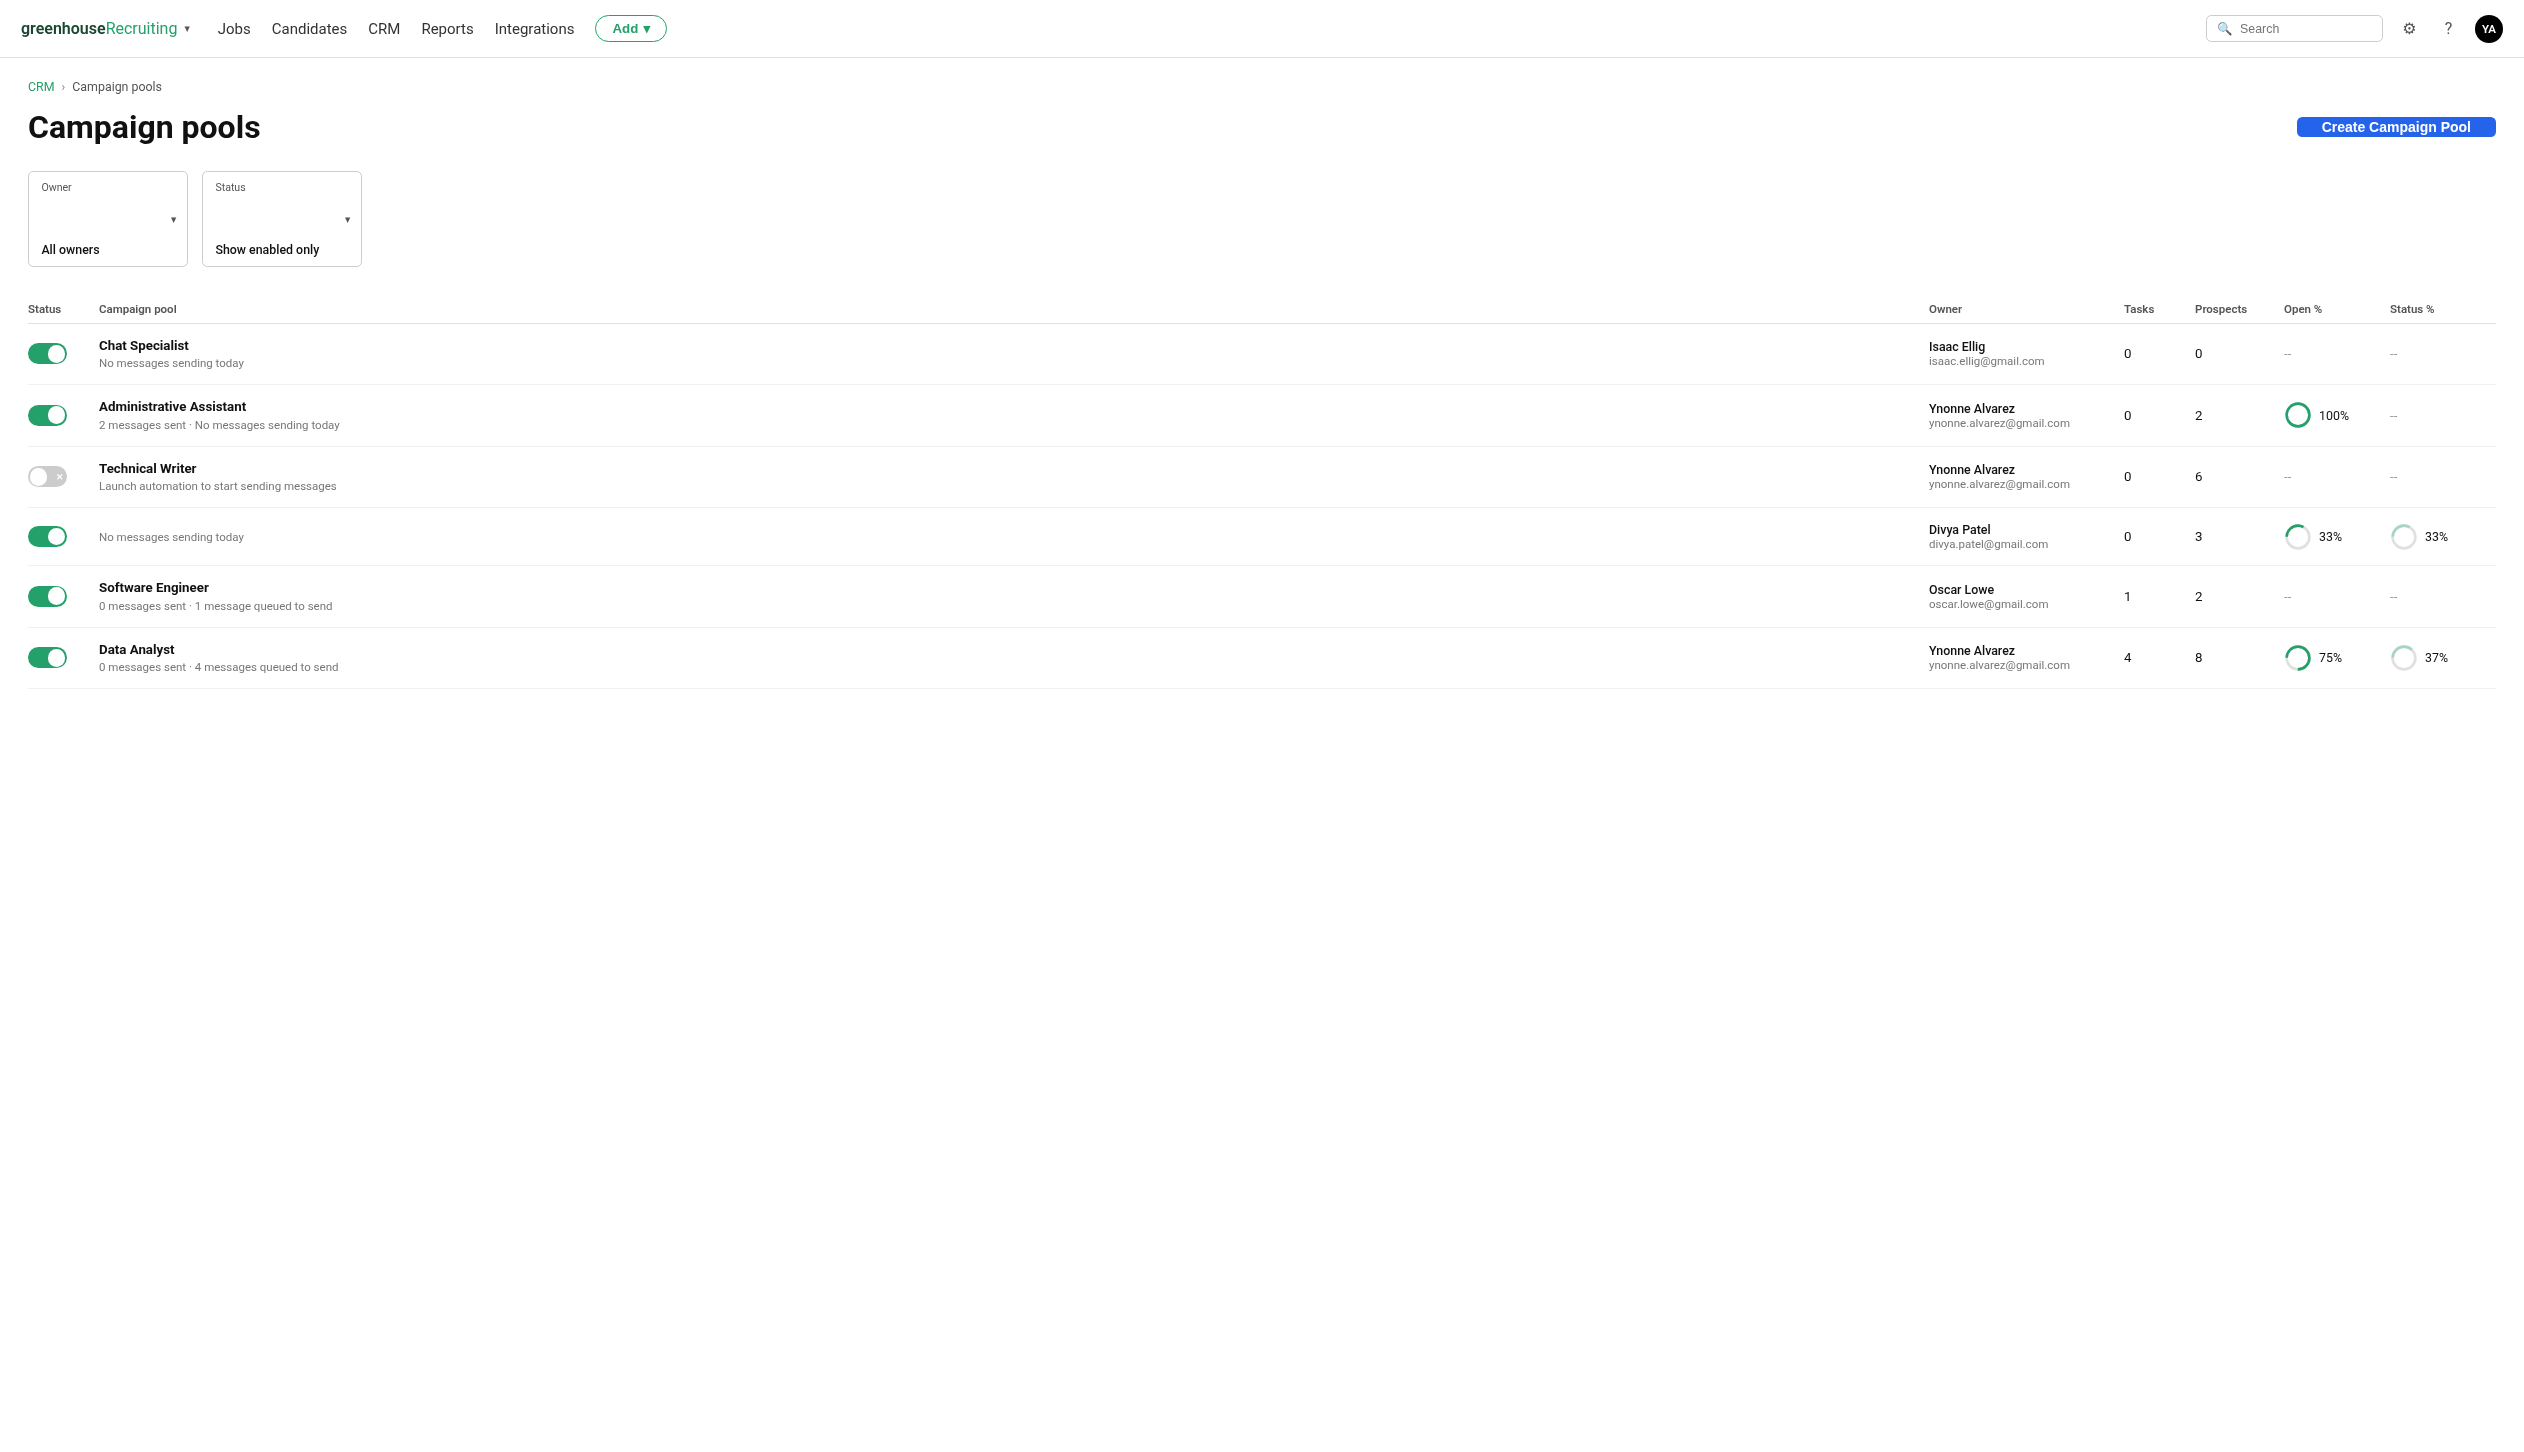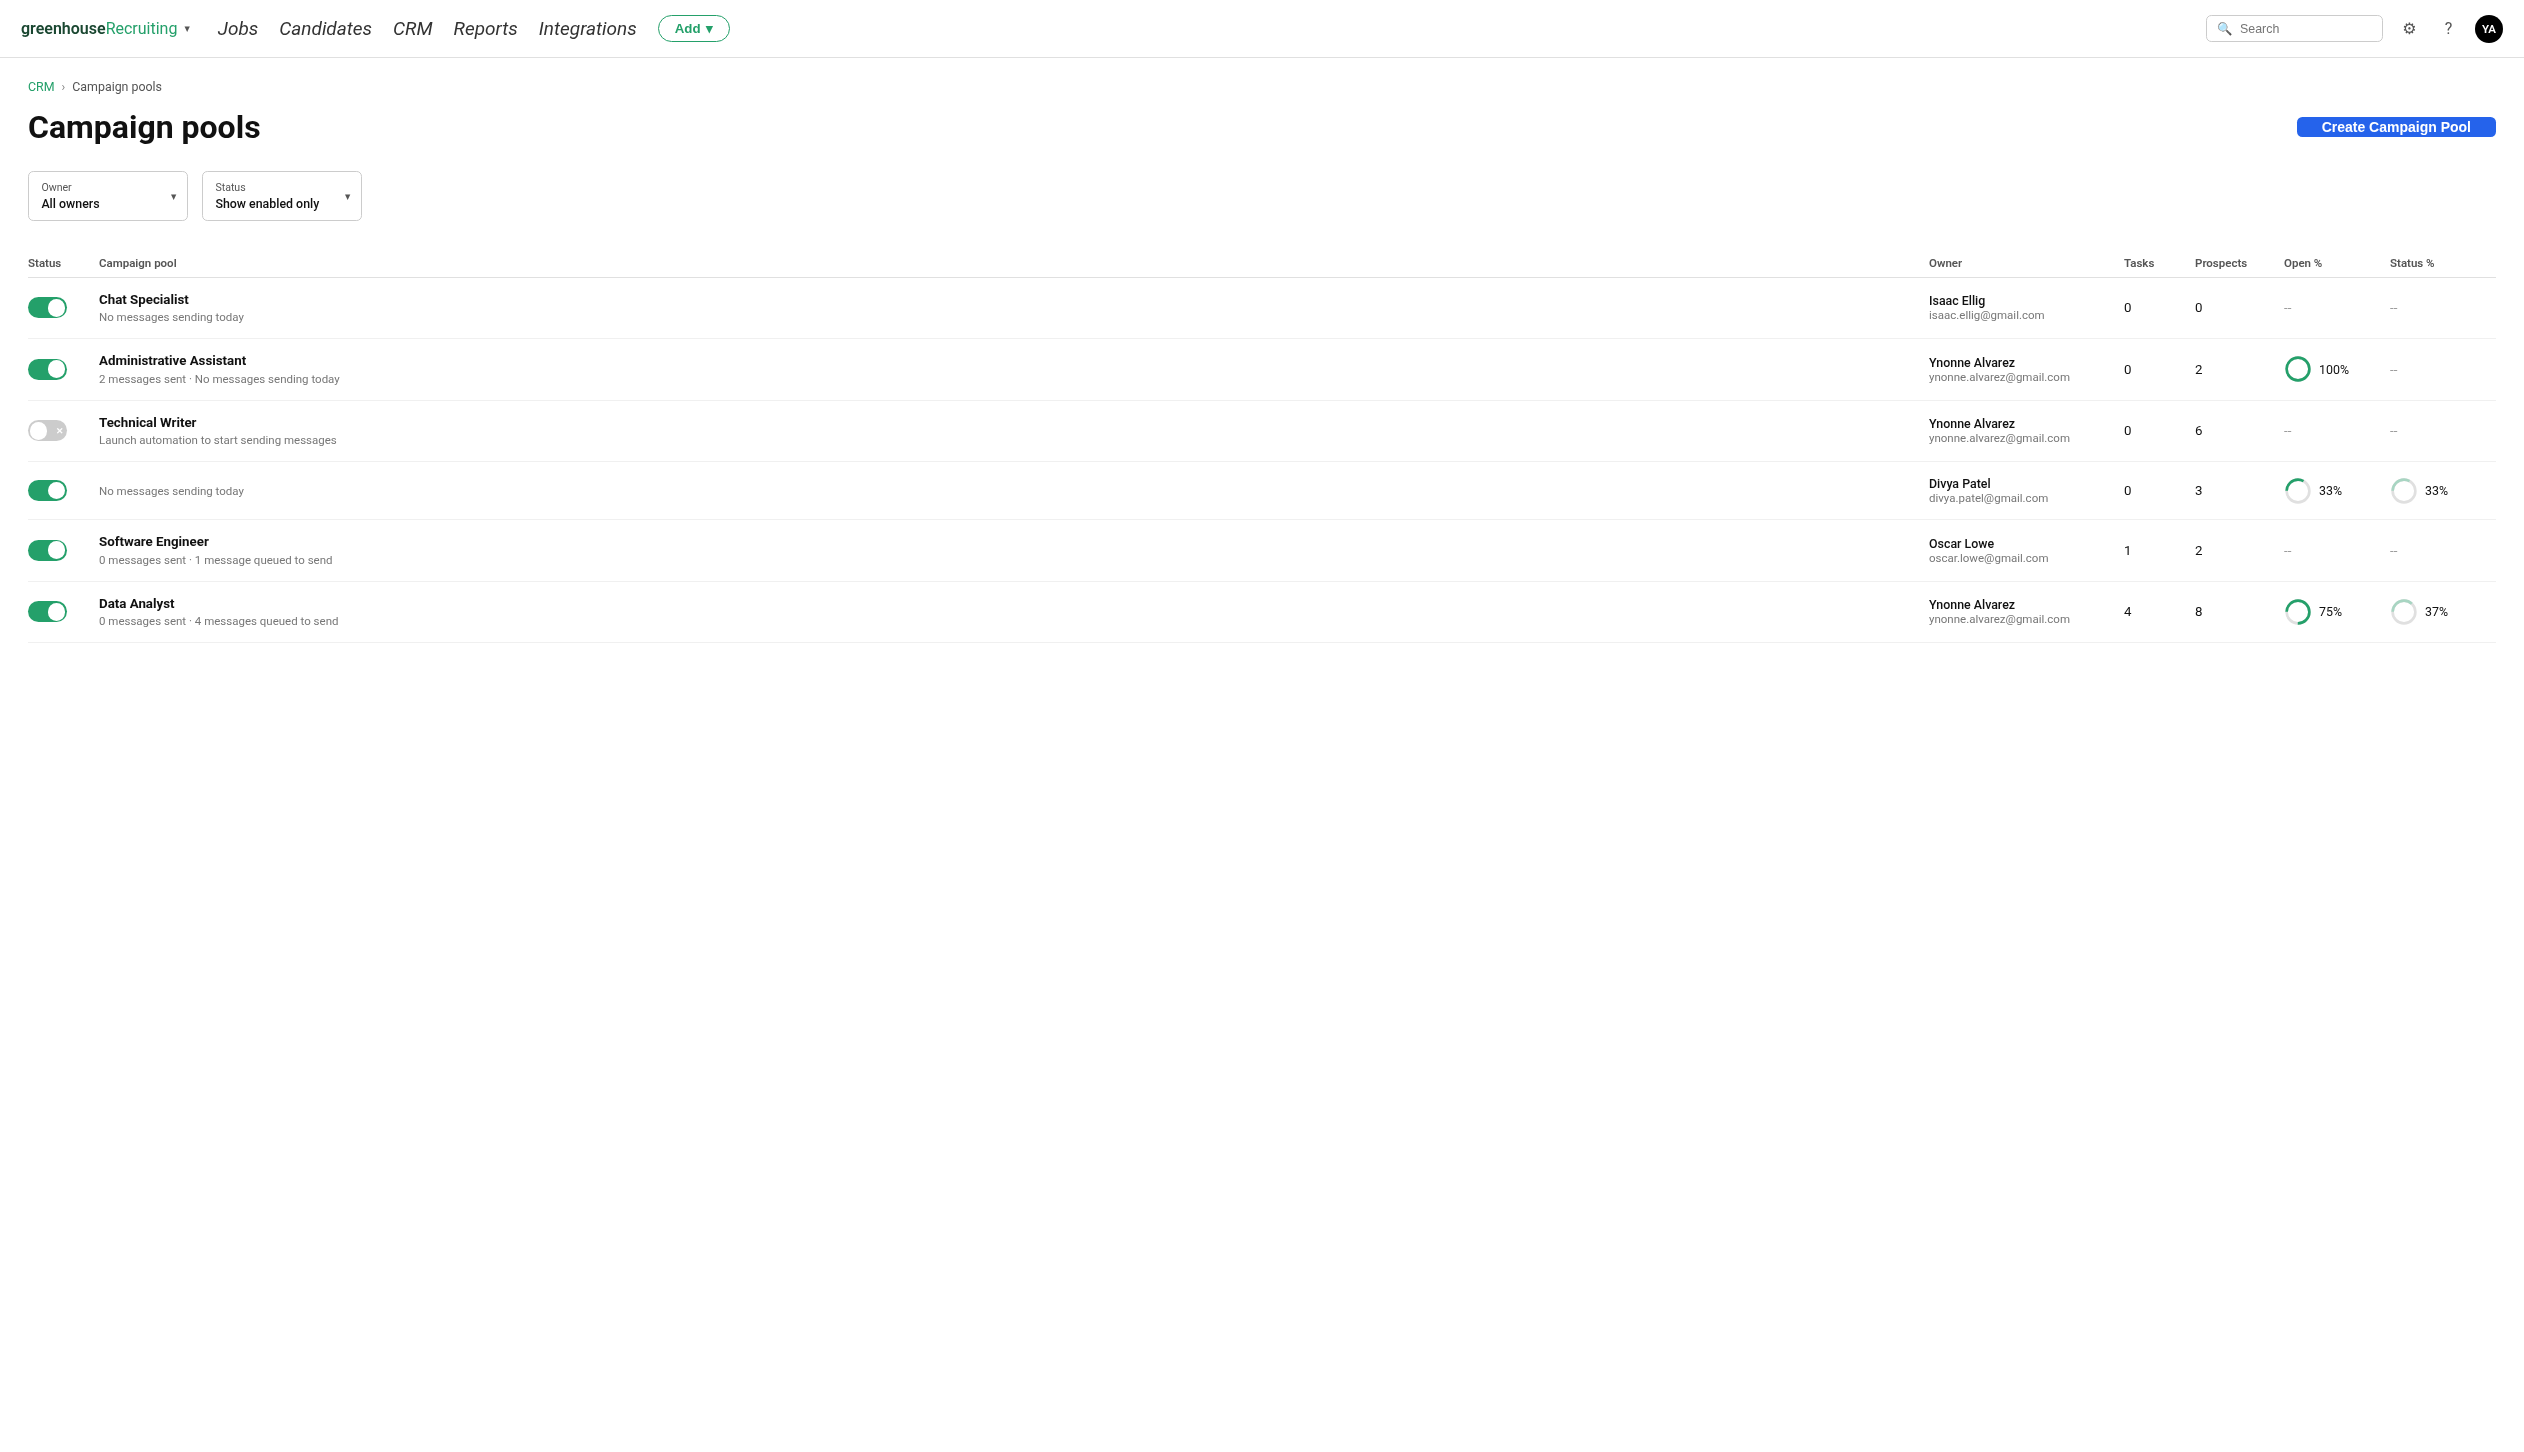--- a/index.html
+++ b/index.html
@@ -8,21 +8,21 @@
     
     .navbar {
       display: flex; align-items: center; padding: 0 21px; height: 58px;
       border-bottom: 0.9px solid #e0e0e0; background: #fff;
     }
     .nav-logo { display: flex; align-items: center; gap: 3.5px; margin-right: 28px; }
     .nav-logo-text { font-size: 16px; font-weight: 600; color: #1a4731; }
     .nav-logo-recruiting { color: #24a06a; font-weight: 400; }
     .nav-chevron { font-size: 10.6px; color: #555; margin-left: 3.5px; }
     .nav-links { display: flex; gap: 21px; align-items: center; flex: 1; }
-    .nav-link { color: #333; text-decoration: none; font-size: 19px; cursor: pointer; font-style: italic; }
+    .nav-link { color: #333; text-decoration: none; font-size: 15px; cursor: pointer; }
     .btn-add {
       display: flex; align-items: flex-end; gap: 5.3px;
       border: 1.8px solid #24a06a; color: #24a06a; background: transparent;
       border-radius: 21px; padding: 5.3px 16px; font-size: 13.3px; font-weight: 600; cursor: pointer;
     }
     .nav-right { display: flex; align-items: center; gap: 14px; margin-left: auto; }
     .search-box {
       display: flex; align-items: center; gap: 7px;
       border: 0.9px solid #ccc; border-radius: 5.3px; padding: 5.3px 10.6px;
       width: 177px;
@@ -45,21 +45,21 @@
       padding: 2px 25px; font-size: 14px; font-weight: 600; cursor: pointer; white-space: nowrap;
     }
 
     
     .filters { display: flex; gap: 14px; margin-bottom: 28px; }
     .filter-box {
       border: 0.9px solid #ccc; border-radius: 5.3px; padding: 8.9px 12.4px;
       min-width: 160px; cursor: pointer; display: flex; flex-direction: column; gap: 1.8px; position: relative;
     }
     .filter-label { font-size: 10.6px; color: #555; }
-    .filter-value { font-size: 12.4px; color: #111; font-weight: 500; }
+    .filter-value { font-size: 12.4px; color: #111; font-weight: 500; margin-top: 46px; }
     .filter-arrow { position: absolute; right: 10.6px; top: 50%; transform: translateY(-50%); color: #555; font-size: 10.6px; }
 
     
     .table-header {
       display: grid;
       grid-template-columns: 71px 1fr 195px 71px 89px 106px 106px;
       padding: 7px 0; border-bottom: 0.9px solid #e0e0e0;
       font-size: 11.5px; color: #555; font-weight: 600;
     }
     .table-row {

